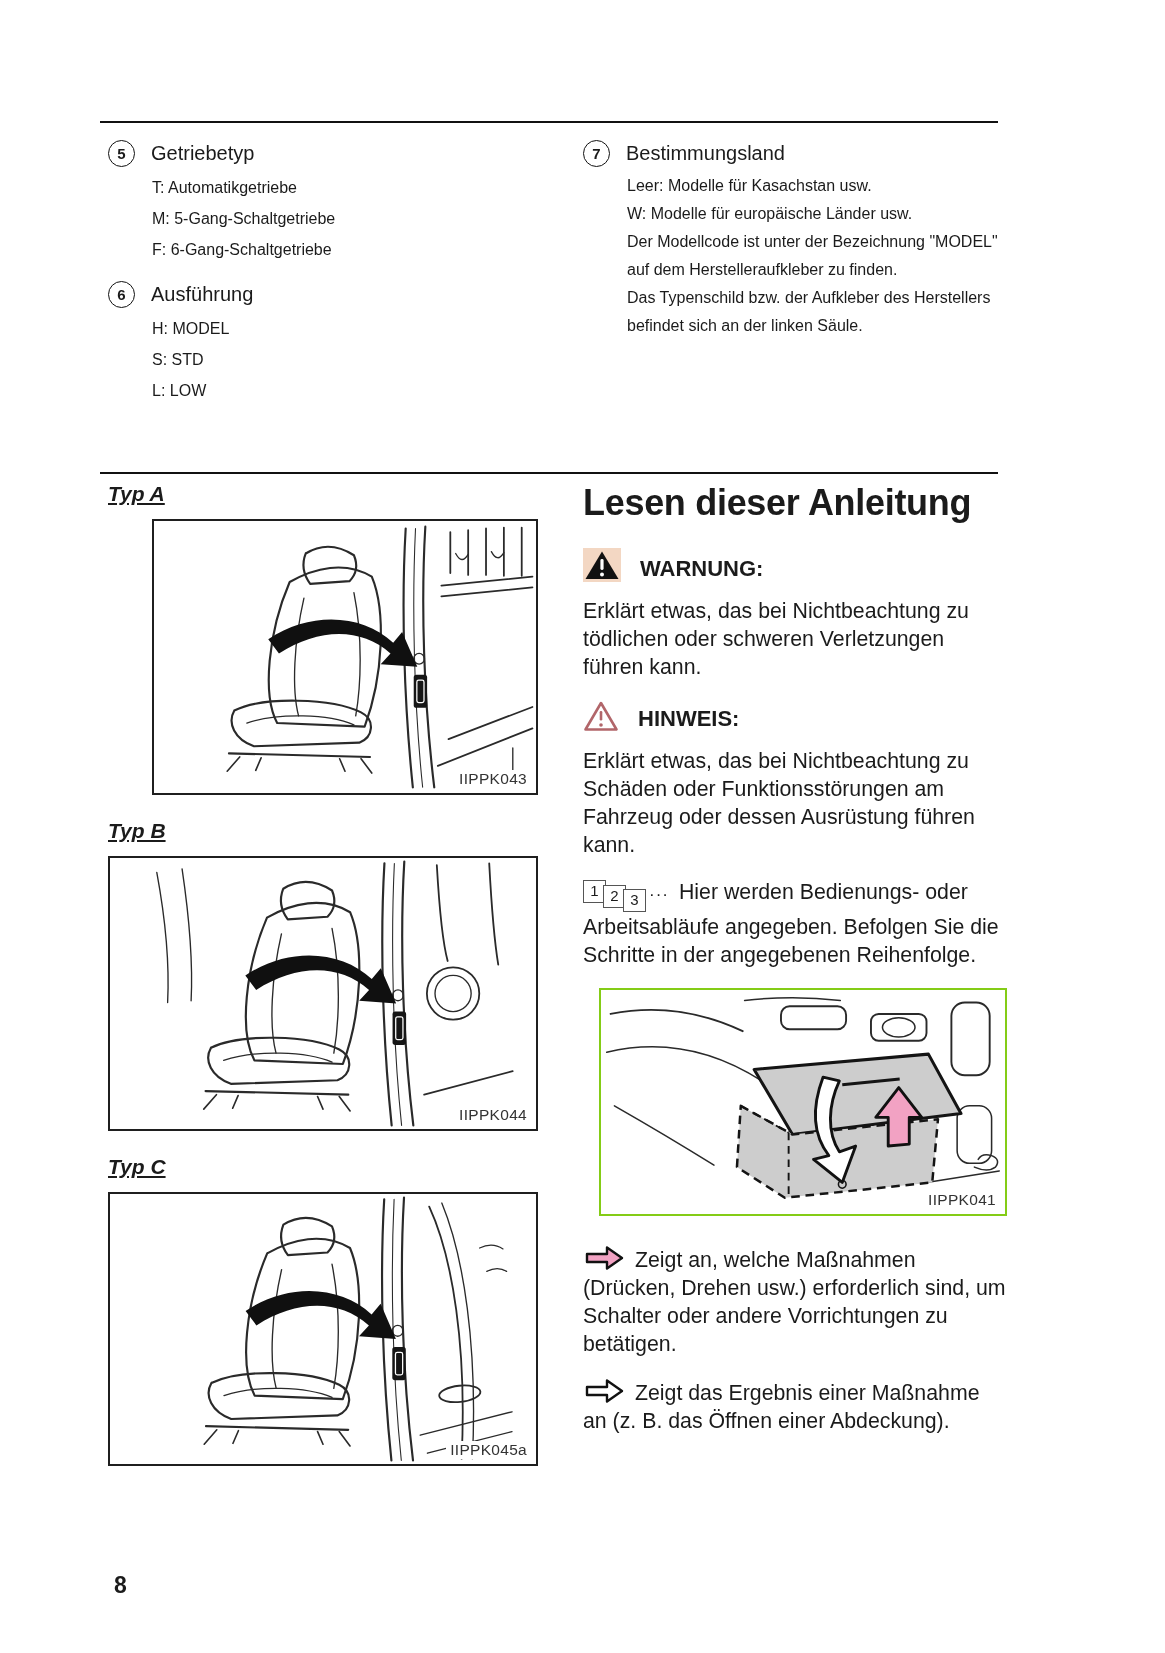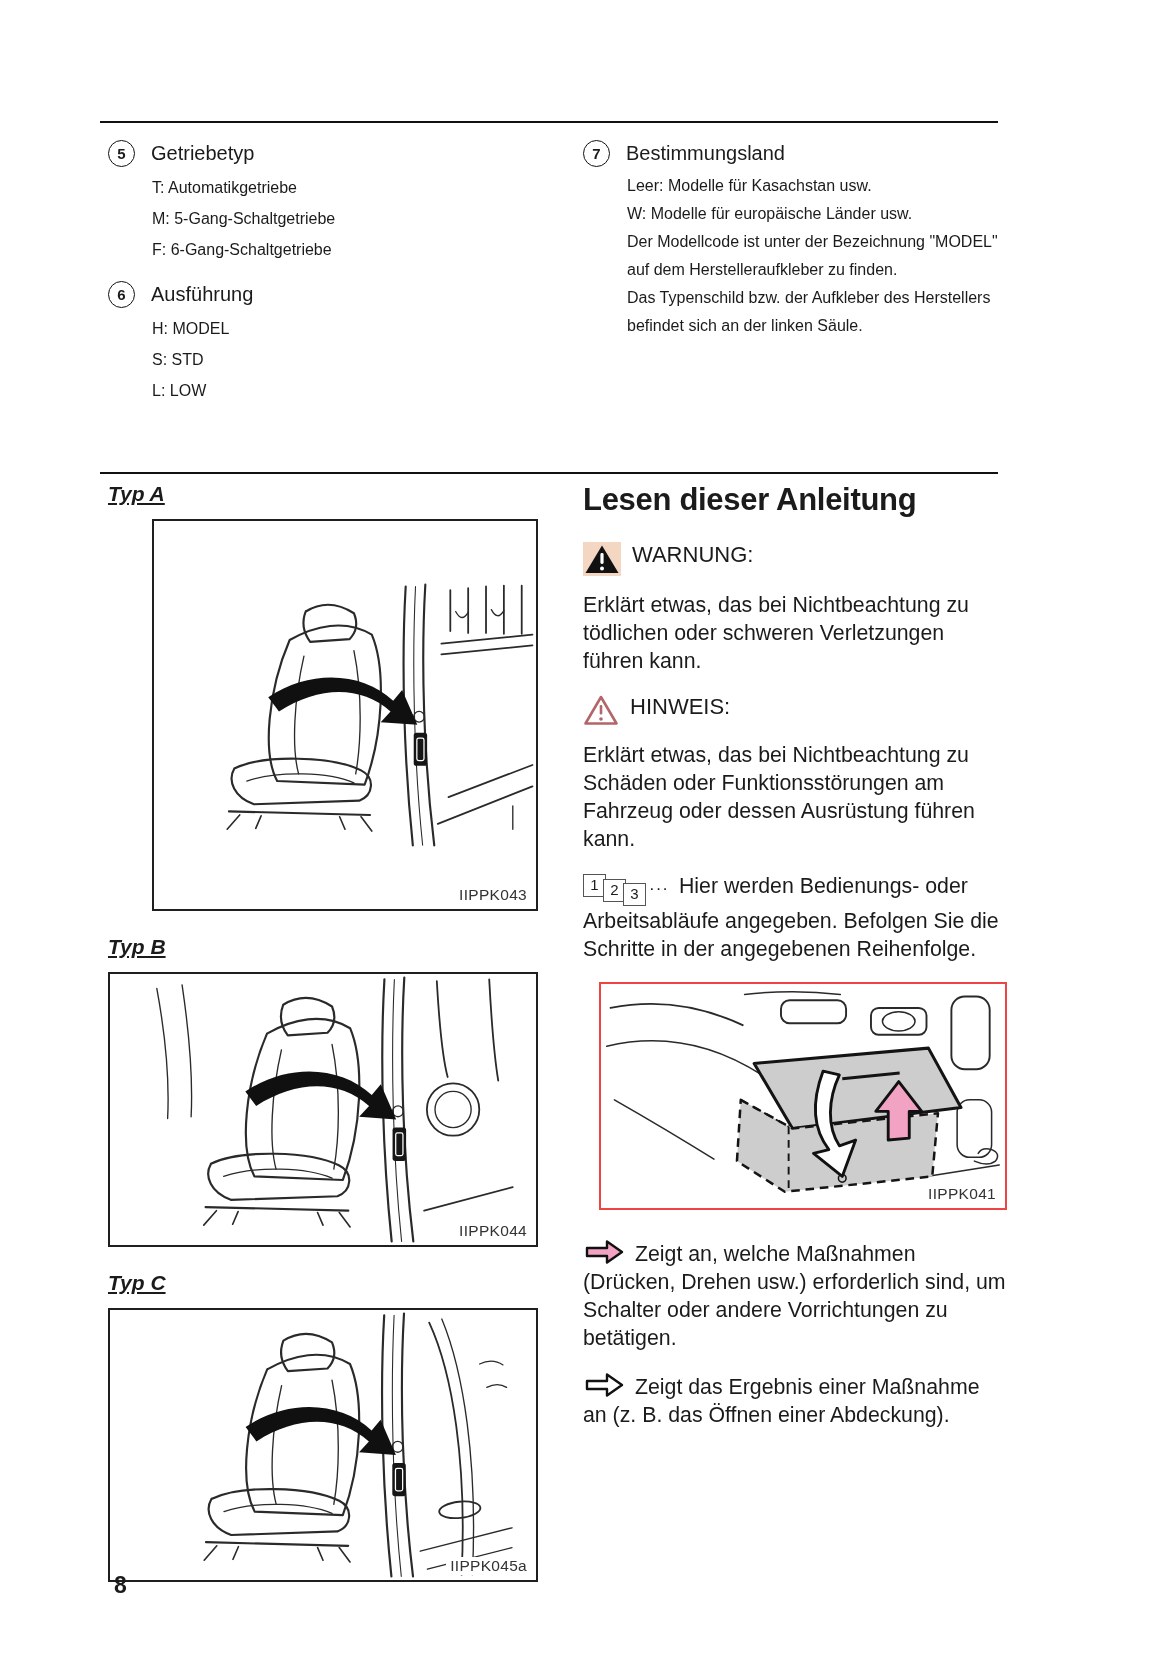--- a/index.html
+++ b/index.html
@@ -32,46 +32,46 @@
   .legend-title{font-size:20px;line-height:30px;}
   .sub-lines{margin-left:44px;font-size:16px;}
   .sub-lines--wide div{line-height:31px;}
   .sub-lines--tight div{line-height:28px;}
   .legend-left .legend-item + .sub-lines{margin-bottom:14px;}
 
   
   .figcol{position:absolute;left:108px;top:482px;width:430px;}
   .fig-label{font-size:21px;font-style:italic;font-weight:bold;margin-bottom:13px;text-decoration:underline;}
   .fig-box{position:relative;border:2px solid #1f1f1f;background:#fff;margin-bottom:24px;}
-  .fig-box--a{height:392px;margin-left:44px;}
+  .fig-box--a{height:276px;margin-left:44px;}
   .fig-box--b{height:275px;}
   .fig-box--c{height:274px;}
   .fig-code{
     position:absolute;right:9px;bottom:5px;font-size:15.5px;color:#333;
     letter-spacing:.3px;background:#fff;padding-left:4px;
   }
   .fig-svg{position:absolute;inset:0;width:100%;height:100%;}
 
   
   .readcol{position:absolute;left:583px;top:482px;width:424px;}
-  .read-title{font-size:31px;font-weight:bold;letter-spacing:-.3px;margin-bottom:24px;}
-  .callout-head{display:flex;align-items:flex-start;gap:11px;margin-bottom:15px;}
+  .read-title{font-size:36px;font-weight:bold;letter-spacing:-.3px;margin-bottom:24px;}
+  .callout-head{display:flex;align-items:flex-end;gap:19px;margin-bottom:15px;font-weight:bold;}
   .callout-head .label{font-size:22px;}
   .para{font-size:21.3px;line-height:28px;margin-bottom:19px;}
   .steps-icon{display:inline-flex;align-items:flex-start;margin-right:10px;vertical-align:-2px;}
   .step-box{
     position:relative;width:23px;height:23px;border:1.6px solid #555;background:#fff;
     display:inline-flex;align-items:center;justify-content:center;font-size:15px;
   }
   .step-box:nth-child(1){top:-5px;}
   .step-box:nth-child(2){top:0;margin-left:-3px;}
   .step-box:nth-child(3){top:4px;margin-left:-3px;}
   .step-dots{font-size:17px;margin-left:3px;position:relative;top:-4px;letter-spacing:1px;}
   .arrow-icon{display:inline-block;vertical-align:-5px;margin-right:10px;}
-  .console-box{position:relative;border:2px solid #ef4444;height:228px;margin:4px 0 28px 16px;}
+  .console-box{position:relative;border:2px solid #84cc16;height:228px;margin:4px 0 28px 16px;}
 
   .page-num{position:absolute;left:114px;top:1572px;font-size:23px;font-weight:bold;}
 </style>
 </head>
 <body>
 
 <svg width="0" height="0" style="position:absolute" aria-hidden="true">
   <defs>
     <g id="seat-base" stroke="#2a2a2a" stroke-width="2.4" fill="none" stroke-linecap="round" stroke-linejoin="round">
       <path d="M170,34 q26,-16 54,2 q7,17 -5,29 l-44,3 q-12,-16 -5,-34"></path>

